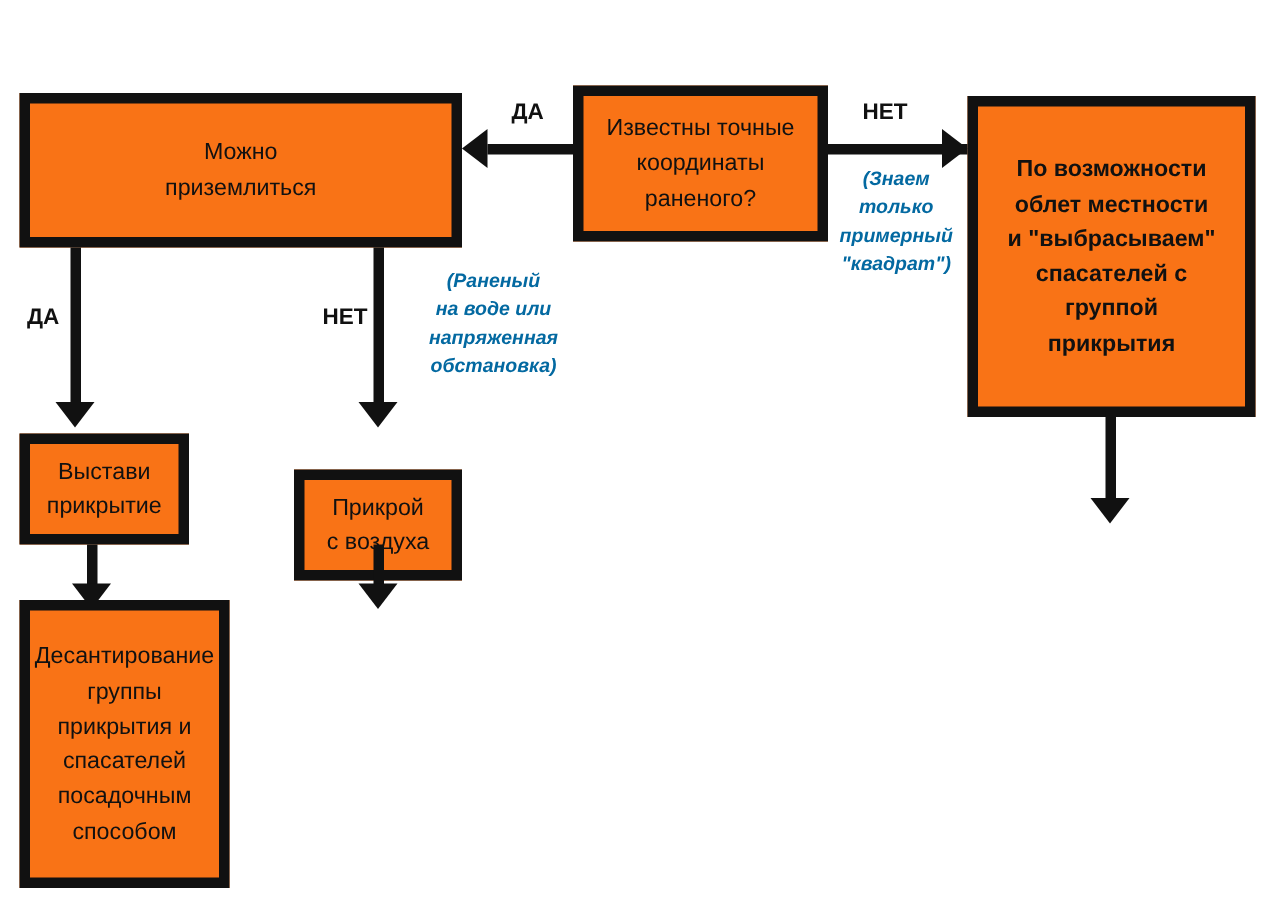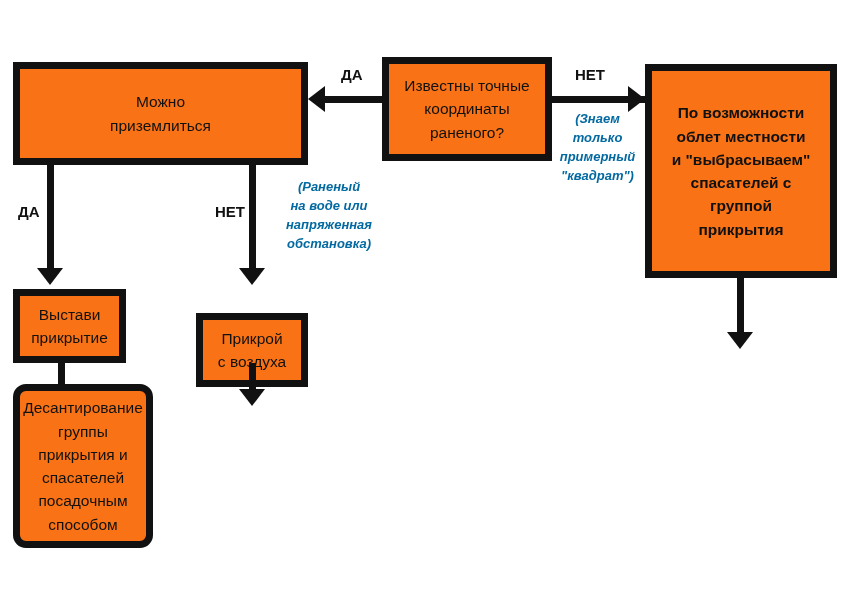--- a/index.html
+++ b/index.html
@@ -138,21 +138,21 @@
   <div class="edge-label" style="left:18px; top:203px;">ДА</div>
 
   <div class="node" style="left:13px; top:289px; width:113px; height:74px;">
     <div class="node-text">Выстави
 прикрытие</div>
   </div>
 
   <div class="vline" style="left:58px; top:363px; width:7px; height:28px;"></div>
   <div class="arrow-down" style="left:48px; top:389px;"></div>
 
-  <div class="node" style="left:13px; top:384px; width:140px; height:164px;border-radius:13px;">
+  <div class="node" style="left:13px; top:400px; width:140px; height:192px;">
     <div class="node-text">Десантирование
 группы
 прикрытия и
 спасателей
 посадочным
 способом</div>
   </div>
 
   <div class="vline" style="left:249px; top:165px; width:7px; height:105px;"></div>
   <div class="arrow-down" style="left:239px; top:268px;"></div>

